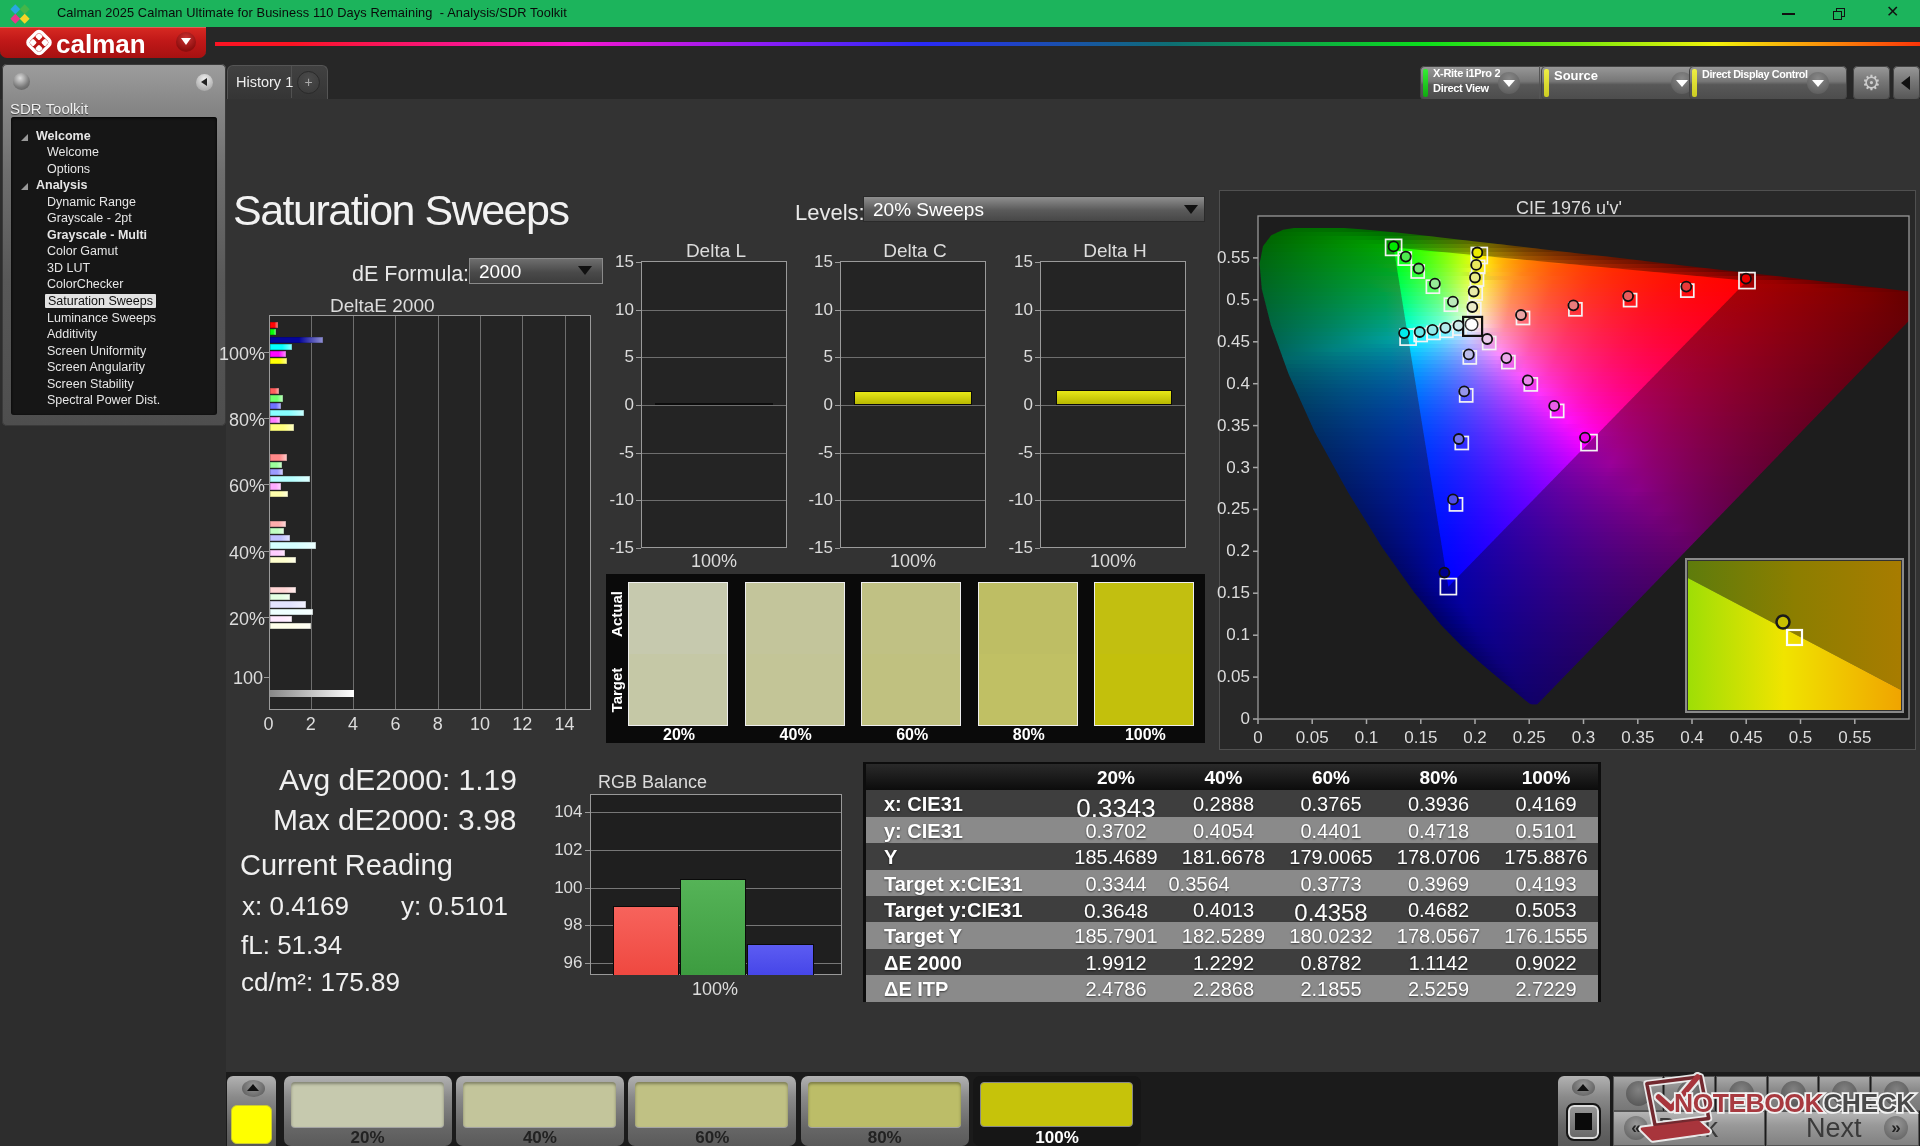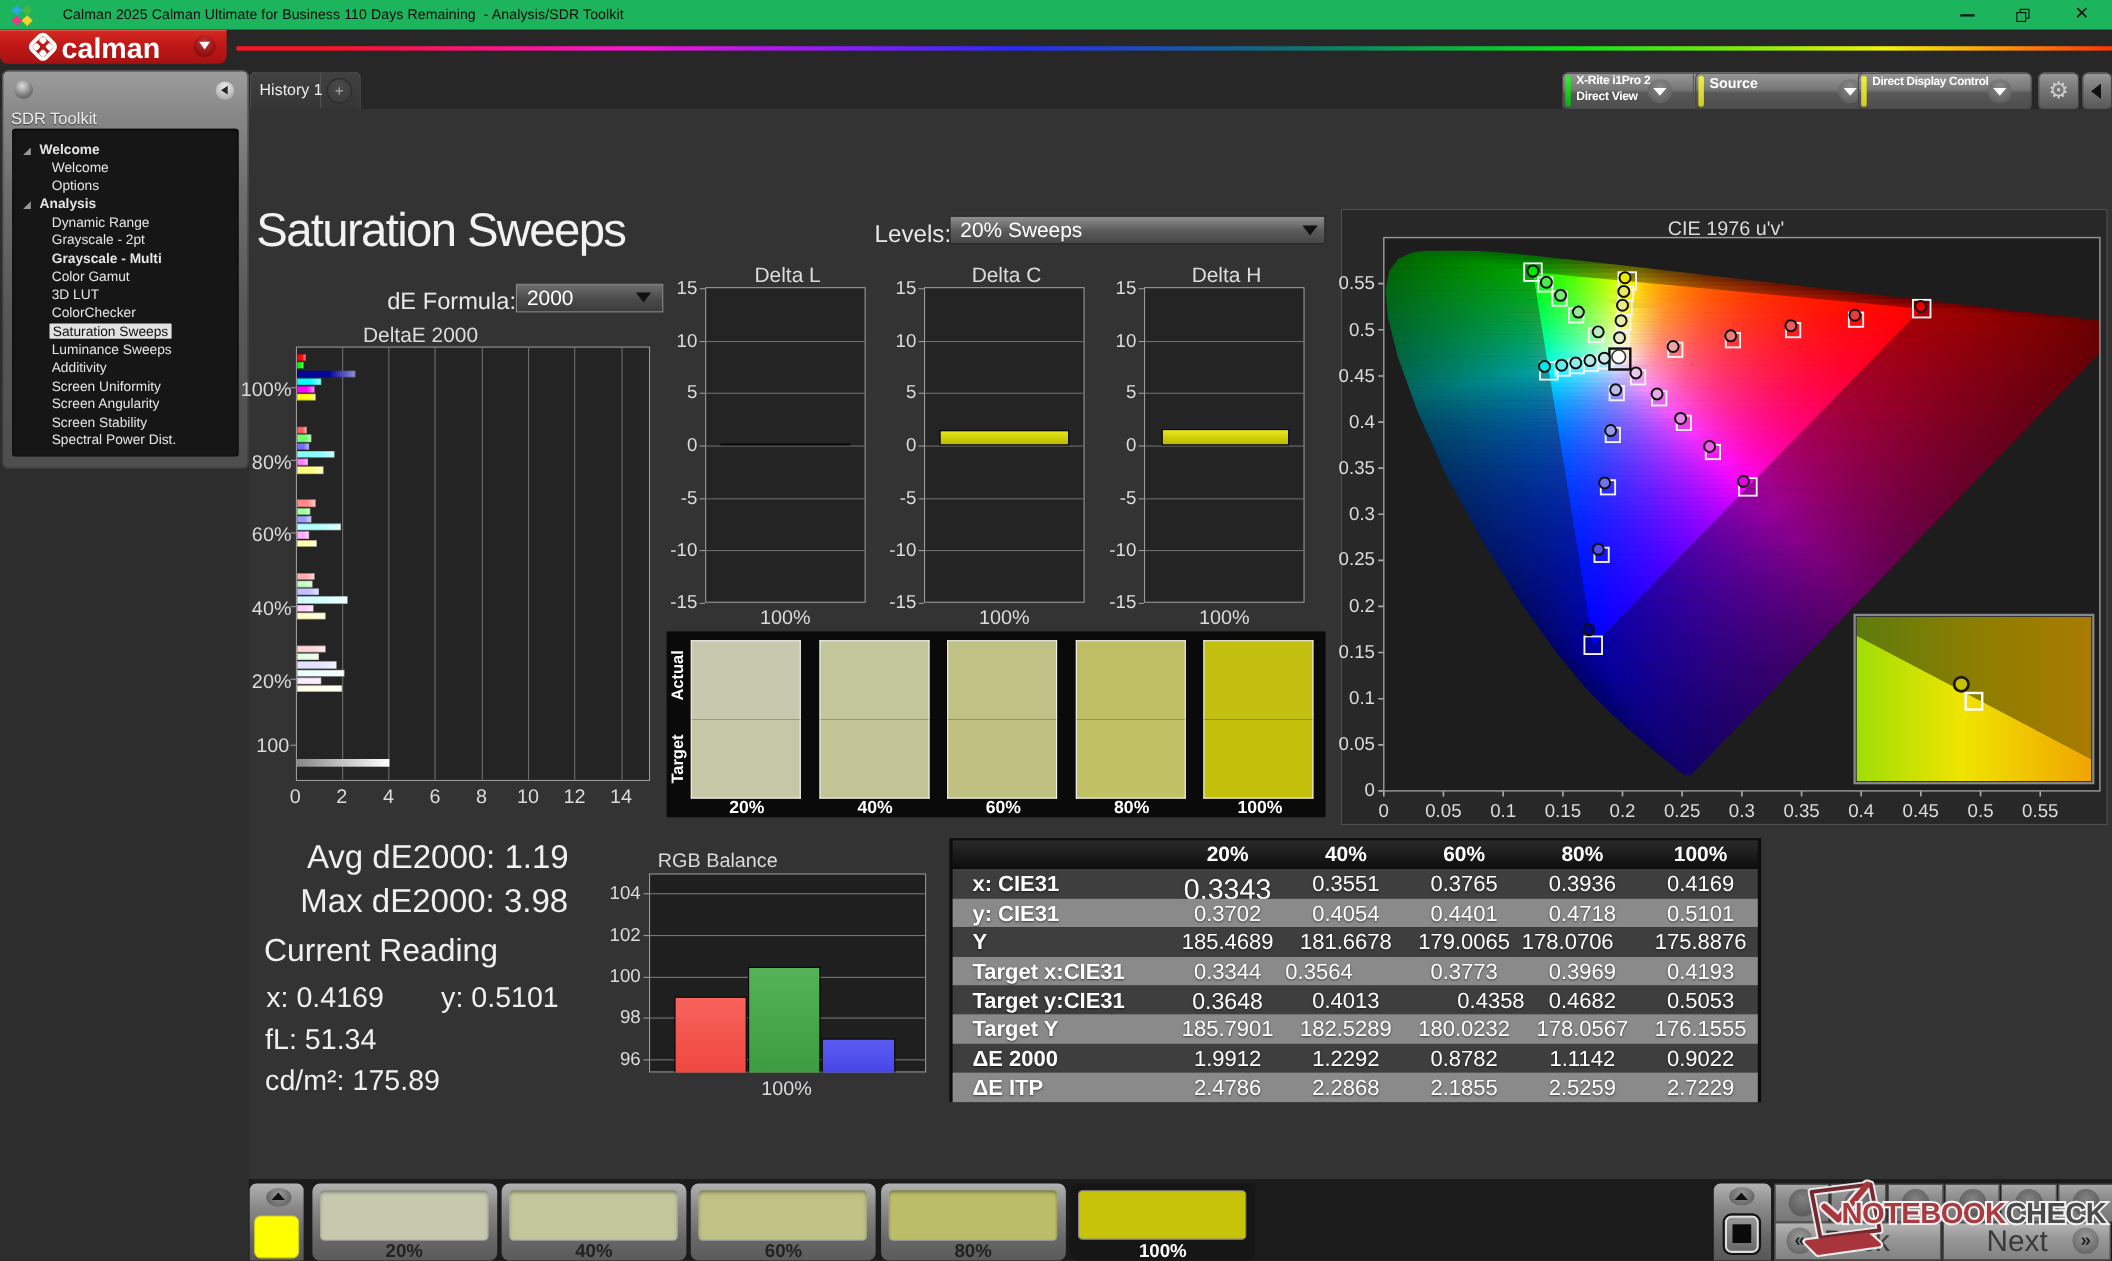--- a/index.html
+++ b/index.html
@@ -3309,50 +3309,50 @@
 <div class="abs" style="left:863px;top:762px;width:738px;height:240px;background:#0d0d0d"></div>
 <div class="abs" style="left:866px;top:764px;width:732px;height:26.4px;background:linear-gradient(#2a2a2a,#0c0c0c)"></div>
 <div class="abs" style="left:1066px;top:767px;width:100px;text-align:center;font-size:19px;font-weight:bold;color:#fff">20%</div>
 <div class="abs" style="left:1173.5px;top:767px;width:100px;text-align:center;font-size:19px;font-weight:bold;color:#fff">40%</div>
 <div class="abs" style="left:1281px;top:767px;width:100px;text-align:center;font-size:19px;font-weight:bold;color:#fff">60%</div>
 <div class="abs" style="left:1388.5px;top:767px;width:100px;text-align:center;font-size:19px;font-weight:bold;color:#fff">80%</div>
 <div class="abs" style="left:1496px;top:767px;width:100px;text-align:center;font-size:19px;font-weight:bold;color:#fff">100%</div>
 <div class="abs" style="left:866px;top:790.4px;width:732px;height:26.4px;background:#3e3e3e"></div>
 <div class="abs" style="left:884px;top:793.4px;font-size:20px;font-weight:bold;color:#fff;text-shadow:0 1px 2px rgba(0,0,0,.6)">x: CIE31</div>
 <div class="abs" style="left:1061px;top:793.4px;width:110px;text-align:center;font-size:26px;color:#fff;text-shadow:0 1px 2px rgba(0,0,0,.6)">0.3343</div>
-<div class="abs" style="left:1168.5px;top:793.4px;width:110px;text-align:center;font-size:20px;color:#fff;text-shadow:0 1px 2px rgba(0,0,0,.6)">0.3551</div>
+<div class="abs" style="left:1168.5px;top:793.4px;width:110px;text-align:center;font-size:20px;color:#fff;text-shadow:0 1px 2px rgba(0,0,0,.6)">0.2888</div>
 <div class="abs" style="left:1276px;top:793.4px;width:110px;text-align:center;font-size:20px;color:#fff;text-shadow:0 1px 2px rgba(0,0,0,.6)">0.3765</div>
 <div class="abs" style="left:1383.5px;top:793.4px;width:110px;text-align:center;font-size:20px;color:#fff;text-shadow:0 1px 2px rgba(0,0,0,.6)">0.3936</div>
 <div class="abs" style="left:1491px;top:793.4px;width:110px;text-align:center;font-size:20px;color:#fff;text-shadow:0 1px 2px rgba(0,0,0,.6)">0.4169</div>
 <div class="abs" style="left:866px;top:816.8px;width:732px;height:26.4px;background:#8a8a8a"></div>
 <div class="abs" style="left:884px;top:819.8px;font-size:20px;font-weight:bold;color:#fff;text-shadow:0 1px 2px rgba(0,0,0,.6)">y: CIE31</div>
 <div class="abs" style="left:1061px;top:819.8px;width:110px;text-align:center;font-size:20px;color:#fff;text-shadow:0 1px 2px rgba(0,0,0,.6)">0.3702</div>
 <div class="abs" style="left:1168.5px;top:819.8px;width:110px;text-align:center;font-size:20px;color:#fff;text-shadow:0 1px 2px rgba(0,0,0,.6)">0.4054</div>
 <div class="abs" style="left:1276px;top:819.8px;width:110px;text-align:center;font-size:20px;color:#fff;text-shadow:0 1px 2px rgba(0,0,0,.6)">0.4401</div>
 <div class="abs" style="left:1383.5px;top:819.8px;width:110px;text-align:center;font-size:20px;color:#fff;text-shadow:0 1px 2px rgba(0,0,0,.6)">0.4718</div>
 <div class="abs" style="left:1491px;top:819.8px;width:110px;text-align:center;font-size:20px;color:#fff;text-shadow:0 1px 2px rgba(0,0,0,.6)">0.5101</div>
 <div class="abs" style="left:866px;top:843.2px;width:732px;height:26.4px;background:#3e3e3e"></div>
 <div class="abs" style="left:884px;top:846.2px;font-size:20px;font-weight:bold;color:#fff;text-shadow:0 1px 2px rgba(0,0,0,.6)">Y</div>
 <div class="abs" style="left:1061px;top:846.2px;width:110px;text-align:center;font-size:20px;color:#fff;text-shadow:0 1px 2px rgba(0,0,0,.6)">185.4689</div>
 <div class="abs" style="left:1168.5px;top:846.2px;width:110px;text-align:center;font-size:20px;color:#fff;text-shadow:0 1px 2px rgba(0,0,0,.6)">181.6678</div>
 <div class="abs" style="left:1276px;top:846.2px;width:110px;text-align:center;font-size:20px;color:#fff;text-shadow:0 1px 2px rgba(0,0,0,.6)">179.0065</div>
-<div class="abs" style="left:1383.5px;top:846.2px;width:110px;text-align:left;font-size:20px;color:#fff;text-shadow:0 1px 2px rgba(0,0,0,.6)">178.0706</div>
+<div class="abs" style="left:1383.5px;top:846.2px;width:110px;text-align:center;font-size:20px;color:#fff;text-shadow:0 1px 2px rgba(0,0,0,.6)">178.0706</div>
 <div class="abs" style="left:1491px;top:846.2px;width:110px;text-align:center;font-size:20px;color:#fff;text-shadow:0 1px 2px rgba(0,0,0,.6)">175.8876</div>
 <div class="abs" style="left:866px;top:869.6px;width:732px;height:26.4px;background:#8a8a8a"></div>
 <div class="abs" style="left:884px;top:872.6px;font-size:20px;font-weight:bold;color:#fff;text-shadow:0 1px 2px rgba(0,0,0,.6)">Target x:CIE31</div>
 <div class="abs" style="left:1061px;top:872.6px;width:110px;text-align:center;font-size:20px;color:#fff;text-shadow:0 1px 2px rgba(0,0,0,.6)">0.3344</div>
 <div class="abs" style="left:1168.5px;top:872.6px;width:110px;text-align:left;font-size:20px;color:#fff;text-shadow:0 1px 2px rgba(0,0,0,.6)">0.3564</div>
 <div class="abs" style="left:1276px;top:872.6px;width:110px;text-align:center;font-size:20px;color:#fff;text-shadow:0 1px 2px rgba(0,0,0,.6)">0.3773</div>
 <div class="abs" style="left:1383.5px;top:872.6px;width:110px;text-align:center;font-size:20px;color:#fff;text-shadow:0 1px 2px rgba(0,0,0,.6)">0.3969</div>
 <div class="abs" style="left:1491px;top:872.6px;width:110px;text-align:center;font-size:20px;color:#fff;text-shadow:0 1px 2px rgba(0,0,0,.6)">0.4193</div>
 <div class="abs" style="left:866px;top:896.0px;width:732px;height:26.4px;background:#3e3e3e"></div>
 <div class="abs" style="left:884px;top:899.0px;font-size:20px;font-weight:bold;color:#fff;text-shadow:0 1px 2px rgba(0,0,0,.6)">Target y:CIE31</div>
 <div class="abs" style="left:1061px;top:899.0px;width:110px;text-align:center;font-size:21px;color:#fff;text-shadow:0 1px 2px rgba(0,0,0,.6)">0.3648</div>
 <div class="abs" style="left:1168.5px;top:899.0px;width:110px;text-align:center;font-size:20px;color:#fff;text-shadow:0 1px 2px rgba(0,0,0,.6)">0.4013</div>
-<div class="abs" style="left:1276px;top:899.0px;width:110px;text-align:right;font-size:20px;color:#fff;text-shadow:0 1px 2px rgba(0,0,0,.6)">0.4358</div>
+<div class="abs" style="left:1276px;top:899.0px;width:110px;text-align:center;font-size:24px;color:#fff;text-shadow:0 1px 2px rgba(0,0,0,.6)">0.4358</div>
 <div class="abs" style="left:1383.5px;top:899.0px;width:110px;text-align:center;font-size:20px;color:#fff;text-shadow:0 1px 2px rgba(0,0,0,.6)">0.4682</div>
 <div class="abs" style="left:1491px;top:899.0px;width:110px;text-align:center;font-size:20px;color:#fff;text-shadow:0 1px 2px rgba(0,0,0,.6)">0.5053</div>
 <div class="abs" style="left:866px;top:922.4px;width:732px;height:26.4px;background:#8a8a8a"></div>
 <div class="abs" style="left:884px;top:925.4px;font-size:20px;font-weight:bold;color:#fff;text-shadow:0 1px 2px rgba(0,0,0,.6)">Target Y</div>
 <div class="abs" style="left:1061px;top:925.4px;width:110px;text-align:center;font-size:20px;color:#fff;text-shadow:0 1px 2px rgba(0,0,0,.6)">185.7901</div>
 <div class="abs" style="left:1168.5px;top:925.4px;width:110px;text-align:center;font-size:20px;color:#fff;text-shadow:0 1px 2px rgba(0,0,0,.6)">182.5289</div>
 <div class="abs" style="left:1276px;top:925.4px;width:110px;text-align:center;font-size:20px;color:#fff;text-shadow:0 1px 2px rgba(0,0,0,.6)">180.0232</div>
 <div class="abs" style="left:1383.5px;top:925.4px;width:110px;text-align:center;font-size:20px;color:#fff;text-shadow:0 1px 2px rgba(0,0,0,.6)">178.0567</div>
 <div class="abs" style="left:1491px;top:925.4px;width:110px;text-align:center;font-size:20px;color:#fff;text-shadow:0 1px 2px rgba(0,0,0,.6)">176.1555</div>
 <div class="abs" style="left:866px;top:948.8px;width:732px;height:26.4px;background:#3e3e3e"></div>

